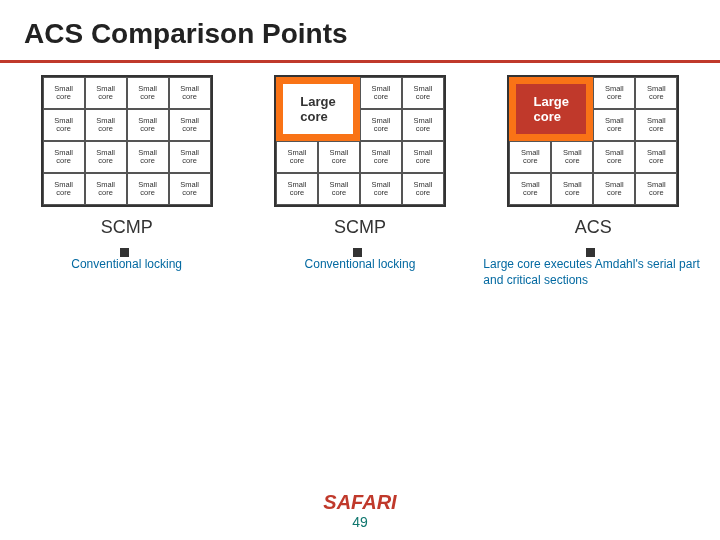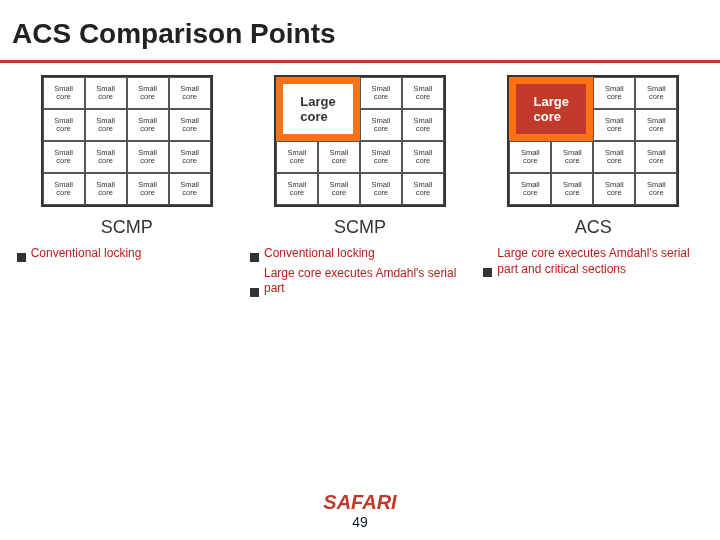--- a/index.html
+++ b/index.html
@@ -9,21 +9,21 @@
       background: #ffffff;
       font-family: Arial, sans-serif;
       overflow: hidden;
       position: relative;
     }
 
     .page-title {
       font-size: 28px;
       font-weight: bold;
       color: #222;
-      padding: 18px 24px 10px 12px;
+      padding: 18px 24px 10px 24px;
       border-bottom: 3px solid #c0392b;
       margin-bottom: 12px;
     }
 
     .main-content {
       display: flex;
       flex-direction: row;
       justify-content: space-around;
       align-items: flex-start;
       padding: 0 10px;
@@ -115,25 +115,26 @@
     }
 
     .bullet-list {
       list-style: none;
       padding: 0;
       width: 100%;
     }
 
     .bullet-list li {
       display: flex;
-      align-items: flex-end;
+      align-items: center;
       font-size: 12px;
-      color: #b91c1c;
+      color: #0369a1;
       margin-bottom: 4px;
       line-height: 1.3;
+      flex-direction: column;
     }
 
     .bullet-square {
       display: inline-block;
       width: 9px;
       height: 9px;
       background: #333;
       flex-shrink: 0;
       margin-top: 2px;
       margin-right: 5px;
@@ -152,21 +153,21 @@
 
     .safari-logo {
       font-size: 20px;
       font-weight: bold;
       font-style: italic;
       color: #c0392b;
     }
 
     .page-number {
       font-size: 14px;
-      color: #0f172a;
+      color: #0f766e;
     }
   </style>
 </head>
 <body>
 
 <div class="page-title">ACS Comparison Points</div>
 
 <div class="main-content">
 
   <div class="column">
@@ -213,24 +214,20 @@
       <div class="sc-cell" style="grid-area: r4c1;">Small<br>core</div>
       <div class="sc-cell" style="grid-area: r4c2;">Small<br>core</div>
       <div class="sc-cell" style="grid-area: r4c3;">Small<br>core</div>
       <div class="sc-cell" style="grid-area: r4c4;">Small<br>core</div>
     </div>
     <div class="grid-label">SCMP</div>
     <ul class="bullet-list">
       <li>
         <span class="bullet-square"></span>
         <span>Conventional locking</span>
-      </li>
-      <li>
-        <span class="bullet-square"></span>
-        <span>Large core executes Amdahl's serial part</span>
       </li>
     </ul>
   </div>
 
   <div class="column">
 
     <div class="large-core-container">
       <div class="lc-cell lc-cell-red" style="grid-area: lc;">Large<br>core</div>
       <div class="sc-cell" style="grid-area: sc1;">Small<br>core</div>
       <div class="sc-cell" style="grid-area: sc2;">Small<br>core</div>

